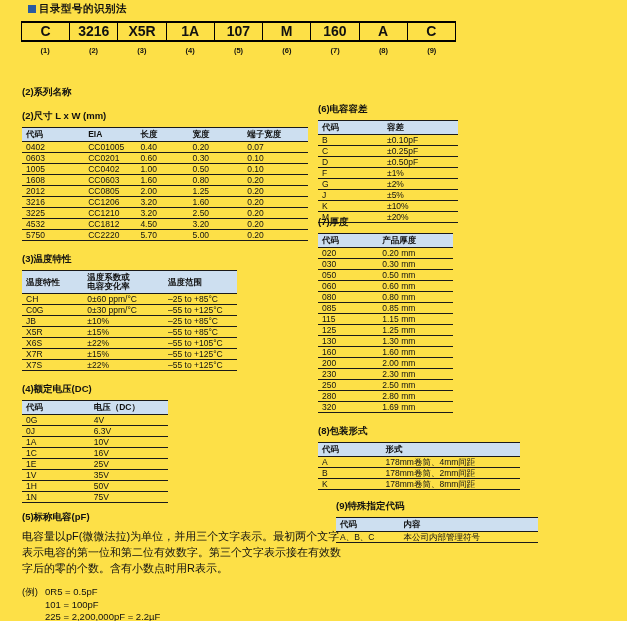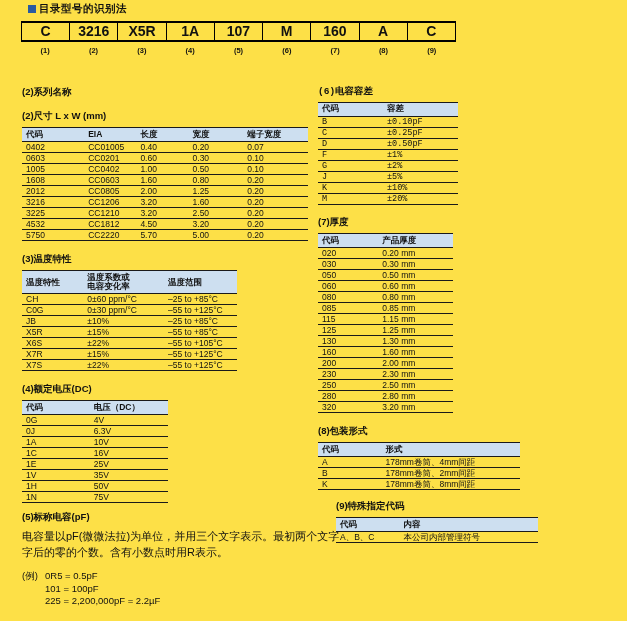--- a/index.html
+++ b/index.html
@@ -256,33 +256,34 @@
             <td>75V</td>
           </tr>
         </tbody>
       </table>
   </div>
 
   <div class="sec" style="left:22px;top:511px;width:300px;">
     <div class="sec-h">(5)标称电容(pF)</div>
     <div class="body-lines">
         <div>电容量以pF(微微法拉)为单位，并用三个文字表示。最初两个文字</div>
+        <div>表示电容的第一位和第二位有效数字。第三个文字表示接在有效数</div>
         <div>字后的零的个数。含有小数点时用R表示。</div>
       </div>
     <div class="examples">
       <span class="ex-label">(例)</span>
       <div class="ex-lines">
           <div>0R5 = 0.5pF</div>
           <div>101 = 100pF</div>
           <div>225 = 2,200,000pF = 2.2µF</div>
         </div>
     </div>
   </div>
 
-  <div class="sec" style="left:318px;top:85px;font-family:Liberation Mono, monospace;">
+  <div class="sec" style="left:318px;top:103px;">
     <div class="sec-h">(6)电容容差</div>
     <table class="tbl t6">
         <thead>
           <tr>
             <th>代码</th>
             <th>容差</th>
           </tr>
         </thead>
         <tbody>
           <tr>
@@ -382,21 +383,21 @@
           <tr>
             <td>250</td>
             <td>2.50 mm</td>
           </tr>
           <tr>
             <td>280</td>
             <td>2.80 mm</td>
           </tr>
           <tr>
             <td>320</td>
-            <td>3.20 mm</td>
+            <td>1.69 mm</td>
           </tr>
         </tbody>
       </table>
   </div>
 
   <div class="sec" style="left:318px;top:425px;">
     <div class="sec-h">(8)包装形式</div>
     <table class="tbl t8">
         <thead>
           <tr>

